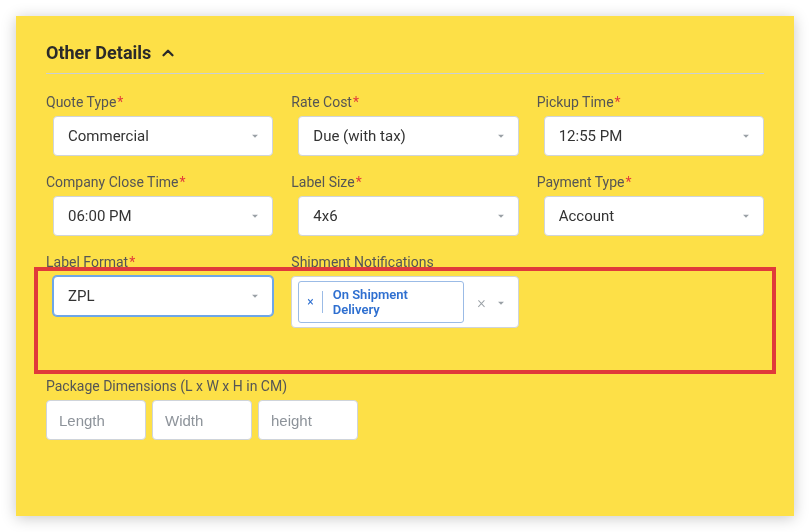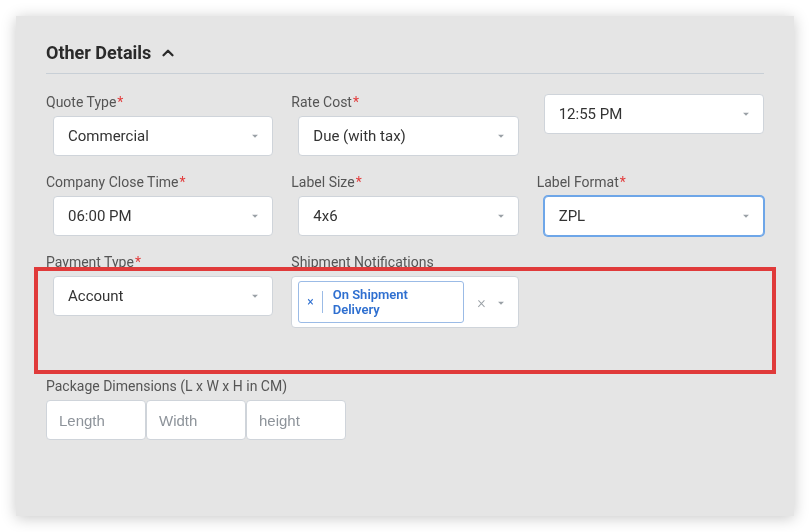--- a/index.html
+++ b/index.html
@@ -8,21 +8,21 @@
     font-family: -apple-system, BlinkMacSystemFont, "Segoe UI", Roboto, "Helvetica Neue", Arial, sans-serif;
     background: #fff;
     width: 810px;
     height: 532px;
     padding: 16px;
     color: #333;
   }
   .card {
     width: 100%;
     height: 100%;
-    background: #e5e5e5;
+    background: #fde047;
     border-radius: 0;
     box-shadow: 0 2px 14px rgba(0,0,0,0.22);
     padding: 26px 30px 10px 30px;
     overflow: hidden;
     position: relative;
   }
   .section-header {
     display: flex;
     align-items: center;
     gap: 8px;
@@ -119,21 +119,21 @@
   .tag-clear {
     position:absolute;
     right:32px;
     top:50%;
     transform:translateY(-50%);
     font-size:16px;
     font-weight:300;
     color:#9aa0a6;
     cursor:pointer;
   }
-  .dims-wrap { display:flex; }
+  .dims-wrap { display:flex; gap:6px; }
   .dim-input {
     width: 100px;
     height: 40px;
     border:1px solid #cfd4da;
     border-radius:4px;
     padding: 0 12px;
     font-size:15px;
     color:#333;
   }
   .dim-input::placeholder { color:#8d939a; }
@@ -172,20 +172,23 @@
       </div>
       <div class="select">
         <span>Due (with tax)</span>
         <span class="caret"><svg viewBox="0 0 24 24" fill="currentColor">
               <path d="M7 10l5 5 5-5z"></path>
             </svg></span>
       </div>
     </div>
 
     <div class="field-group">
+      <div class="label-row">
+        <span>Pickup Time</span><span class="req">*</span>
+      </div>
       <div class="select">
         <span>12:55 PM</span>
         <span class="caret"><svg viewBox="0 0 24 24" fill="currentColor">
               <path d="M7 10l5 5 5-5z"></path>
             </svg></span>
       </div>
     </div>
 
     <div class="field-group">
       <div class="label-row">
@@ -198,44 +201,44 @@
             </svg></span>
       </div>
     </div>
 
     <div class="field-group highlight-row">
       <div class="label-row">
         <span>Label Size</span><span class="req">*</span>
       </div>
       <div class="select">
         <span>4x6</span>
+        <span class="caret"><svg viewBox="0 0 24 24" fill="currentColor">
+              <path d="M7 10l5 5 5-5z"></path>
+            </svg></span>
+      </div>
+    </div>
+
+    <div class="field-group">
+      <div class="label-row">
+        <span>Payment Type</span><span class="req">*</span>
+      </div>
+      <div class="select">
+        <span>Account</span>
         <span class="caret"><svg viewBox="0 0 24 24" fill="currentColor">
               <path d="M7 10l5 5 5-5z"></path>
             </svg></span>
       </div>
     </div>
 
     <div class="field-group">
       <div class="label-row">
         <span>Label Format</span><span class="req">*</span>
       </div>
       <div class="select focused">
         <span>ZPL</span>
-        <span class="caret"><svg viewBox="0 0 24 24" fill="currentColor">
-              <path d="M7 10l5 5 5-5z"></path>
-            </svg></span>
-      </div>
-    </div>
-
-    <div class="field-group">
-      <div class="label-row">
-        <span>Payment Type</span><span class="req">*</span>
-      </div>
-      <div class="select">
-        <span>Account</span>
         <span class="caret"><svg viewBox="0 0 24 24" fill="currentColor">
               <path d="M7 10l5 5 5-5z"></path>
             </svg></span>
       </div>
     </div>
 
     <div class="field-group">
       <div class="label-row">
         <span>Shipment Notifications</span>
       </div>

